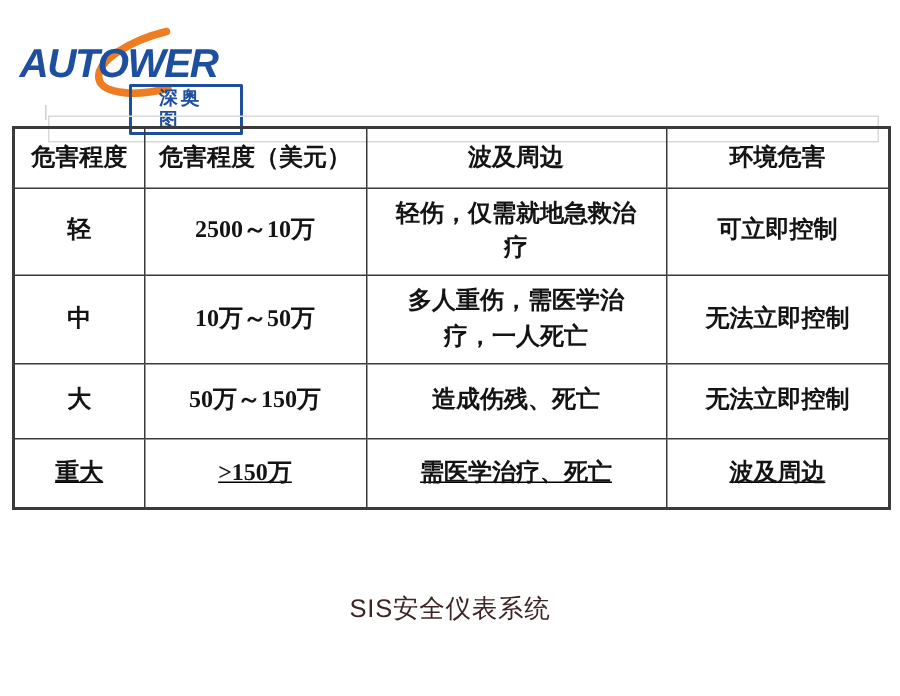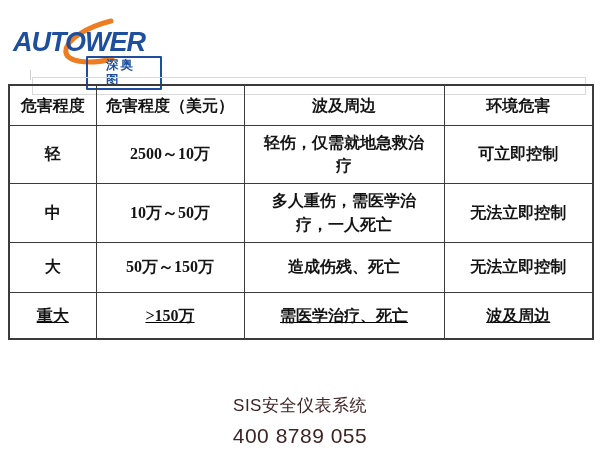--- a/index.html
+++ b/index.html
@@ -142,14 +142,13 @@
       <td>&gt;150万</td>
       <td class="col-injury">需医学治疗、死亡</td>
       <td>波及周边</td>
     </tr>
   </tbody>
     </table>
 </div>
 
 <div class="footer">
   <div class="product">SIS安全仪表系统</div>
-  <div class="phone">400 8789 055</div>
 </div>
 
 </body></html>

